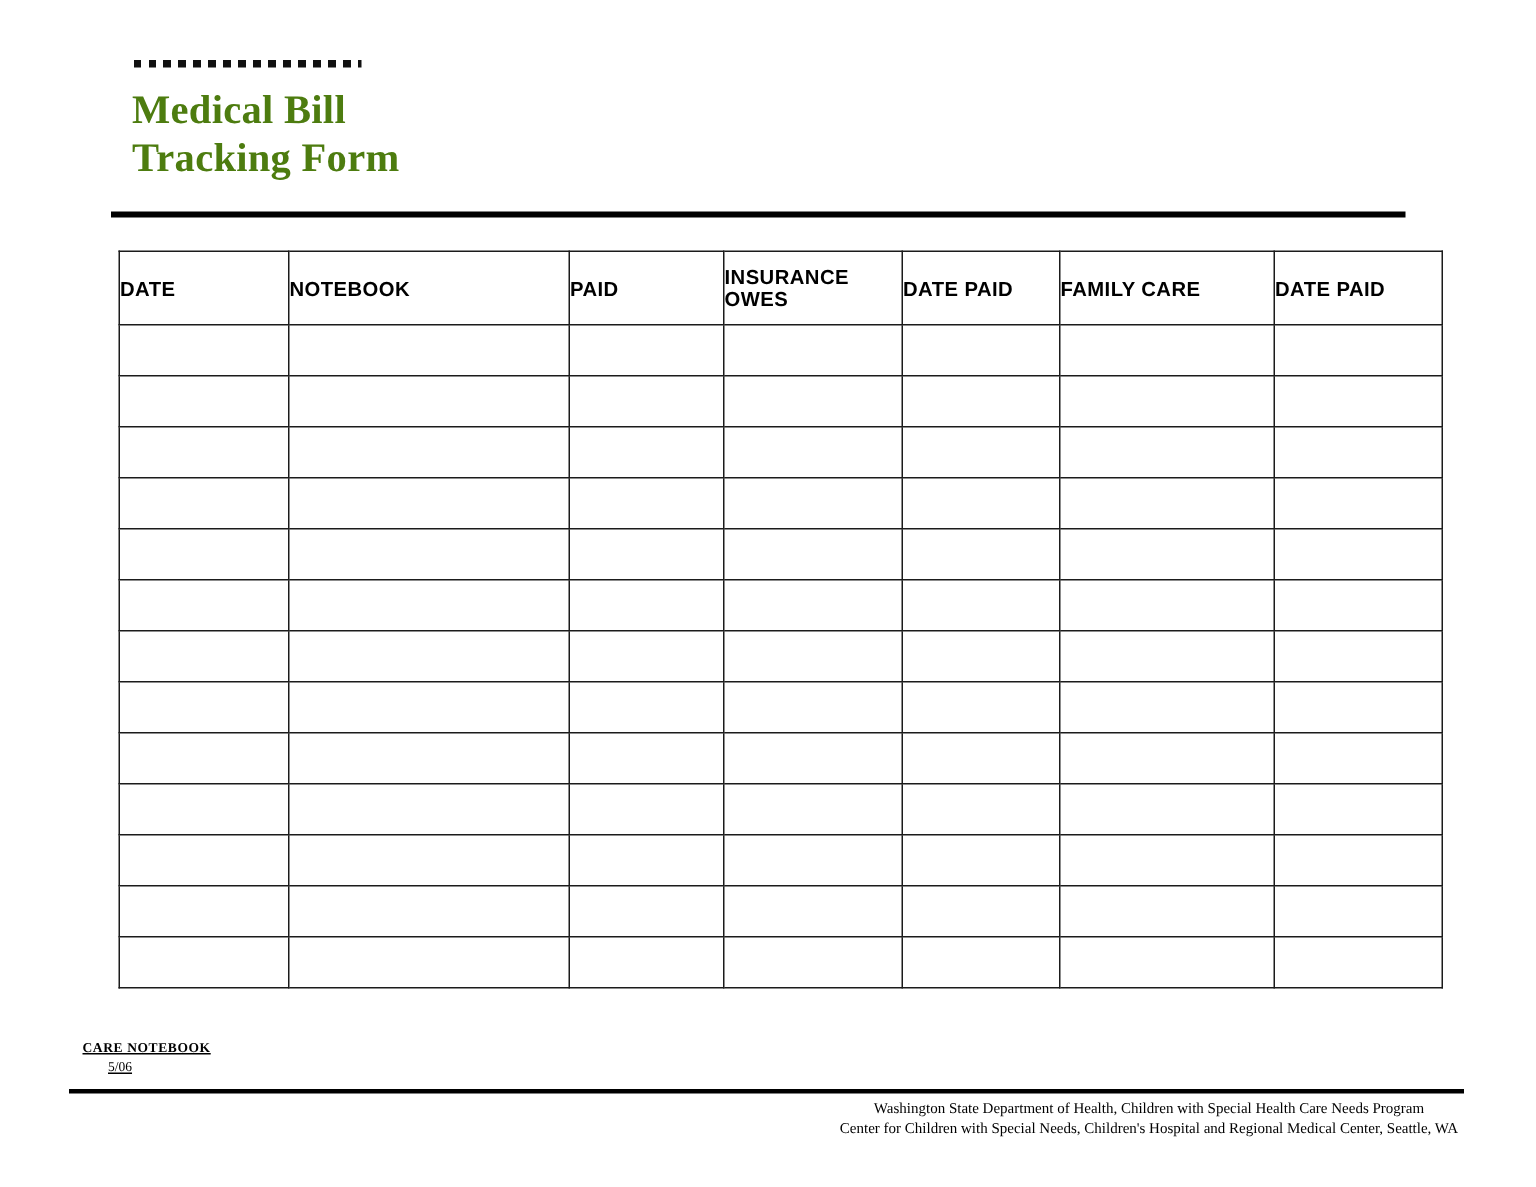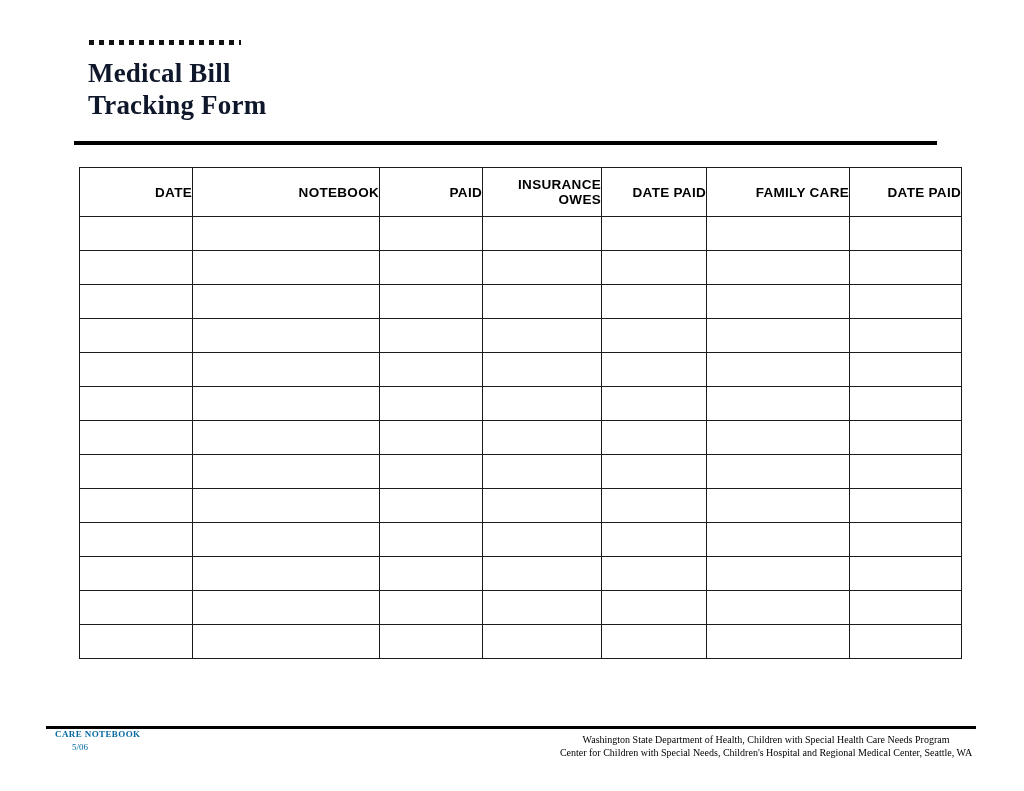--- a/index.html
+++ b/index.html
@@ -41,21 +41,21 @@
       #ffffff 5px,
       #ffffff 10px
     );
   }
   .form-title {
     font-family: "Liberation Serif", serif;
     font-weight: bold;
     font-size: 27px;
     line-height: 32px;
     letter-spacing: 0.2px;
-    color: #0f172a;
+    color: #4d7c0f;
     white-space: pre-line;
   }
 
   
   .title-rule {
     position: absolute;
     left: 74px;
     top: 141px;
     width: 863px;
     height: 4px;
@@ -77,21 +77,21 @@
     padding: 0;
     margin: 0;
   }
   .bill-table th {
     height: 48px;
     font-family: "Liberation Sans", sans-serif;
     font-weight: bold;
     font-size: 13.5px;
     line-height: 15px;
     letter-spacing: 0.3px;
-    text-align: right;
+    text-align: left;
     vertical-align: middle;
     white-space: pre-line;
     color: #000000;
   }
   .bill-table td {
     height: 33px;
   }
   .col-date     { width: 113px; }
   .col-provider { width: 187px; }
   .col-cost     { width: 103px; }
@@ -105,23 +105,24 @@
     position: absolute;
     left: 46px;
     top: 726px;
     width: 930px;
     height: 3px;
     background: #000000;
   }
   .footer-left {
     position: absolute;
     left: 55px;
-    top: 728px;
+    top: 692px;
     font-family: "Liberation Serif", serif;
-    color: #0369a1;
+    color: #000000;
+    text-decoration: underline;
   }
   .footer-brand {
     font-weight: bold;
     font-size: 9px;
     letter-spacing: 0.4px;
     line-height: 12px;
   }
   .footer-date {
     font-size: 9px;
     line-height: 12px;

